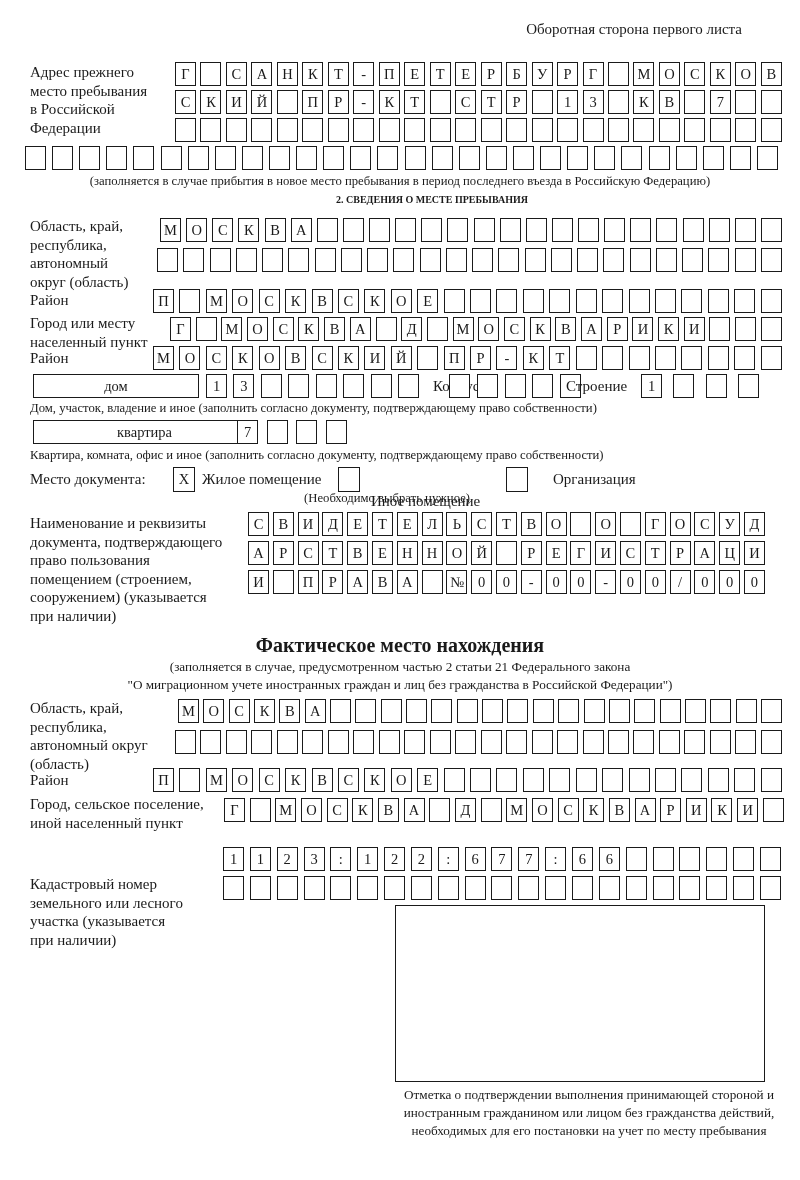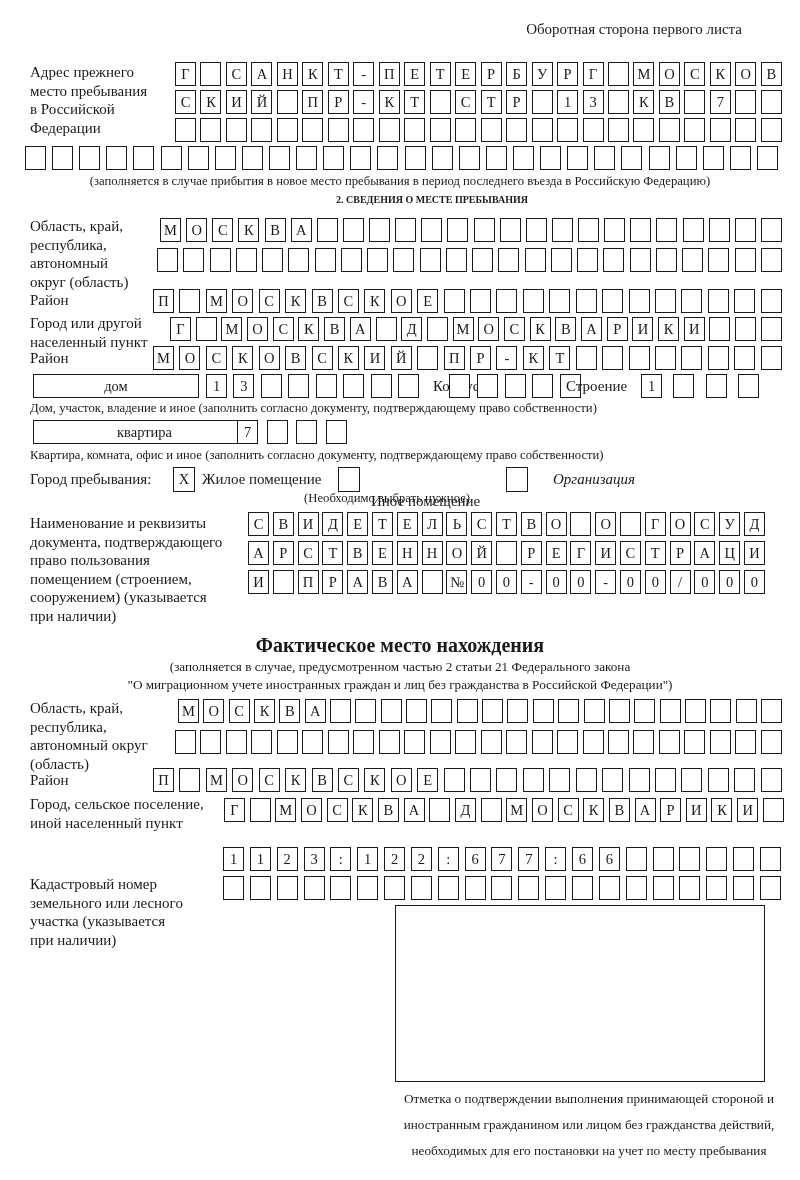--- a/index.html
+++ b/index.html
@@ -224,21 +224,21 @@
     <span class="cb"></span>
     <span class="cb"></span>
     <span class="cb"></span>
     <span class="cb"></span>
     <span class="cb"></span>
     <span class="cb"></span>
     <span class="cb"></span>
     <span class="cb"></span>
   </div>
 
-<div class="abs lbl" style="left:30px;top:314px;width:140px;">Город или другой
+<div class="abs lbl" style="left:30px;top:314px;width:140px;">Город или месту
 населенный пункт</div>
 <div class="cells" style="left:170px;top:317px;width:612px;">
     <span class="cb">Г</span>
     <span class="cb"></span>
     <span class="cb">М</span>
     <span class="cb">О</span>
     <span class="cb">С</span>
     <span class="cb">К</span>
     <span class="cb">В</span>
     <span class="cb">А</span>
@@ -322,27 +322,27 @@
     <span>квартира</span>
   </div>
 <div class="cells" style="left:237px;top:420px;width:110px;">
     <span class="cb">7</span>
     <span class="cb"></span>
     <span class="cb"></span>
     <span class="cb"></span>
   </div>
 <div class="abs note" style="left:30px;top:448px;">Квартира, комната, офис и иное (заполнить согласно документу, подтверждающему право собственности)</div>
 
-<div class="abs lbl" style="left:30px;top:470px;">Город пребывания:</div>
+<div class="abs lbl" style="left:30px;top:470px;">Место документа:</div>
 <span class="abs cb" style="left:173px;top:467px;width:22px;height:25px;">X</span>
 <div class="abs lbl" style="left:202px;top:470px;">Жилое помещение</div>
 <span class="abs cb" style="left:338px;top:467px;width:22px;height:25px;"></span>
 <div class="abs lbl" style="left:371px;top:492px;">Иное помещение</div>
 <span class="abs cb" style="left:506px;top:467px;width:22px;height:25px;"></span>
-<div class="abs lbl" style="left:553px;top:470px;font-style:italic;">Организация</div>
+<div class="abs lbl" style="left:553px;top:470px;">Организация</div>
 <div class="abs note" style="left:200px;top:491px;width:270px;text-align:right;">(Необходимо выбрать нужное)</div>
 
 <div class="abs lbl" style="left:30px;top:514px;width:225px;">Наименование и реквизиты
 документа, подтверждающего
 право пользования
 помещением (строением,
 сооружением) (указывается
 при наличии)</div>
 <div class="cells" style="left:248px;top:512px;width:517px;">
     <span class="cb">С</span>
@@ -575,13 +575,13 @@
     <span class="cb"></span>
     <span class="cb"></span>
     <span class="cb"></span>
     <span class="cb"></span>
     <span class="cb"></span>
     <span class="cb"></span>
     <span class="cb"></span>
   </div>
 
 <div class="abs stampbox" style="left:395px;top:905px;width:368px;height:175px;"></div>
-<div class="abs" style="left:385px;top:1086px;width:408px;text-align:center;font-size:13.2px;line-height:26px;">Отметка о подтверждении выполнения принимающей стороной и иностранным гражданином или лицом без гражданства действий, необходимых для его постановки на учет по месту пребывания</div>
+<div class="abs" style="left:385px;top:1086px;width:408px;text-align:center;font-size:13.2px;line-height:18px;">Отметка о подтверждении выполнения принимающей стороной и иностранным гражданином или лицом без гражданства действий, необходимых для его постановки на учет по месту пребывания</div>
 
 </body></html>

